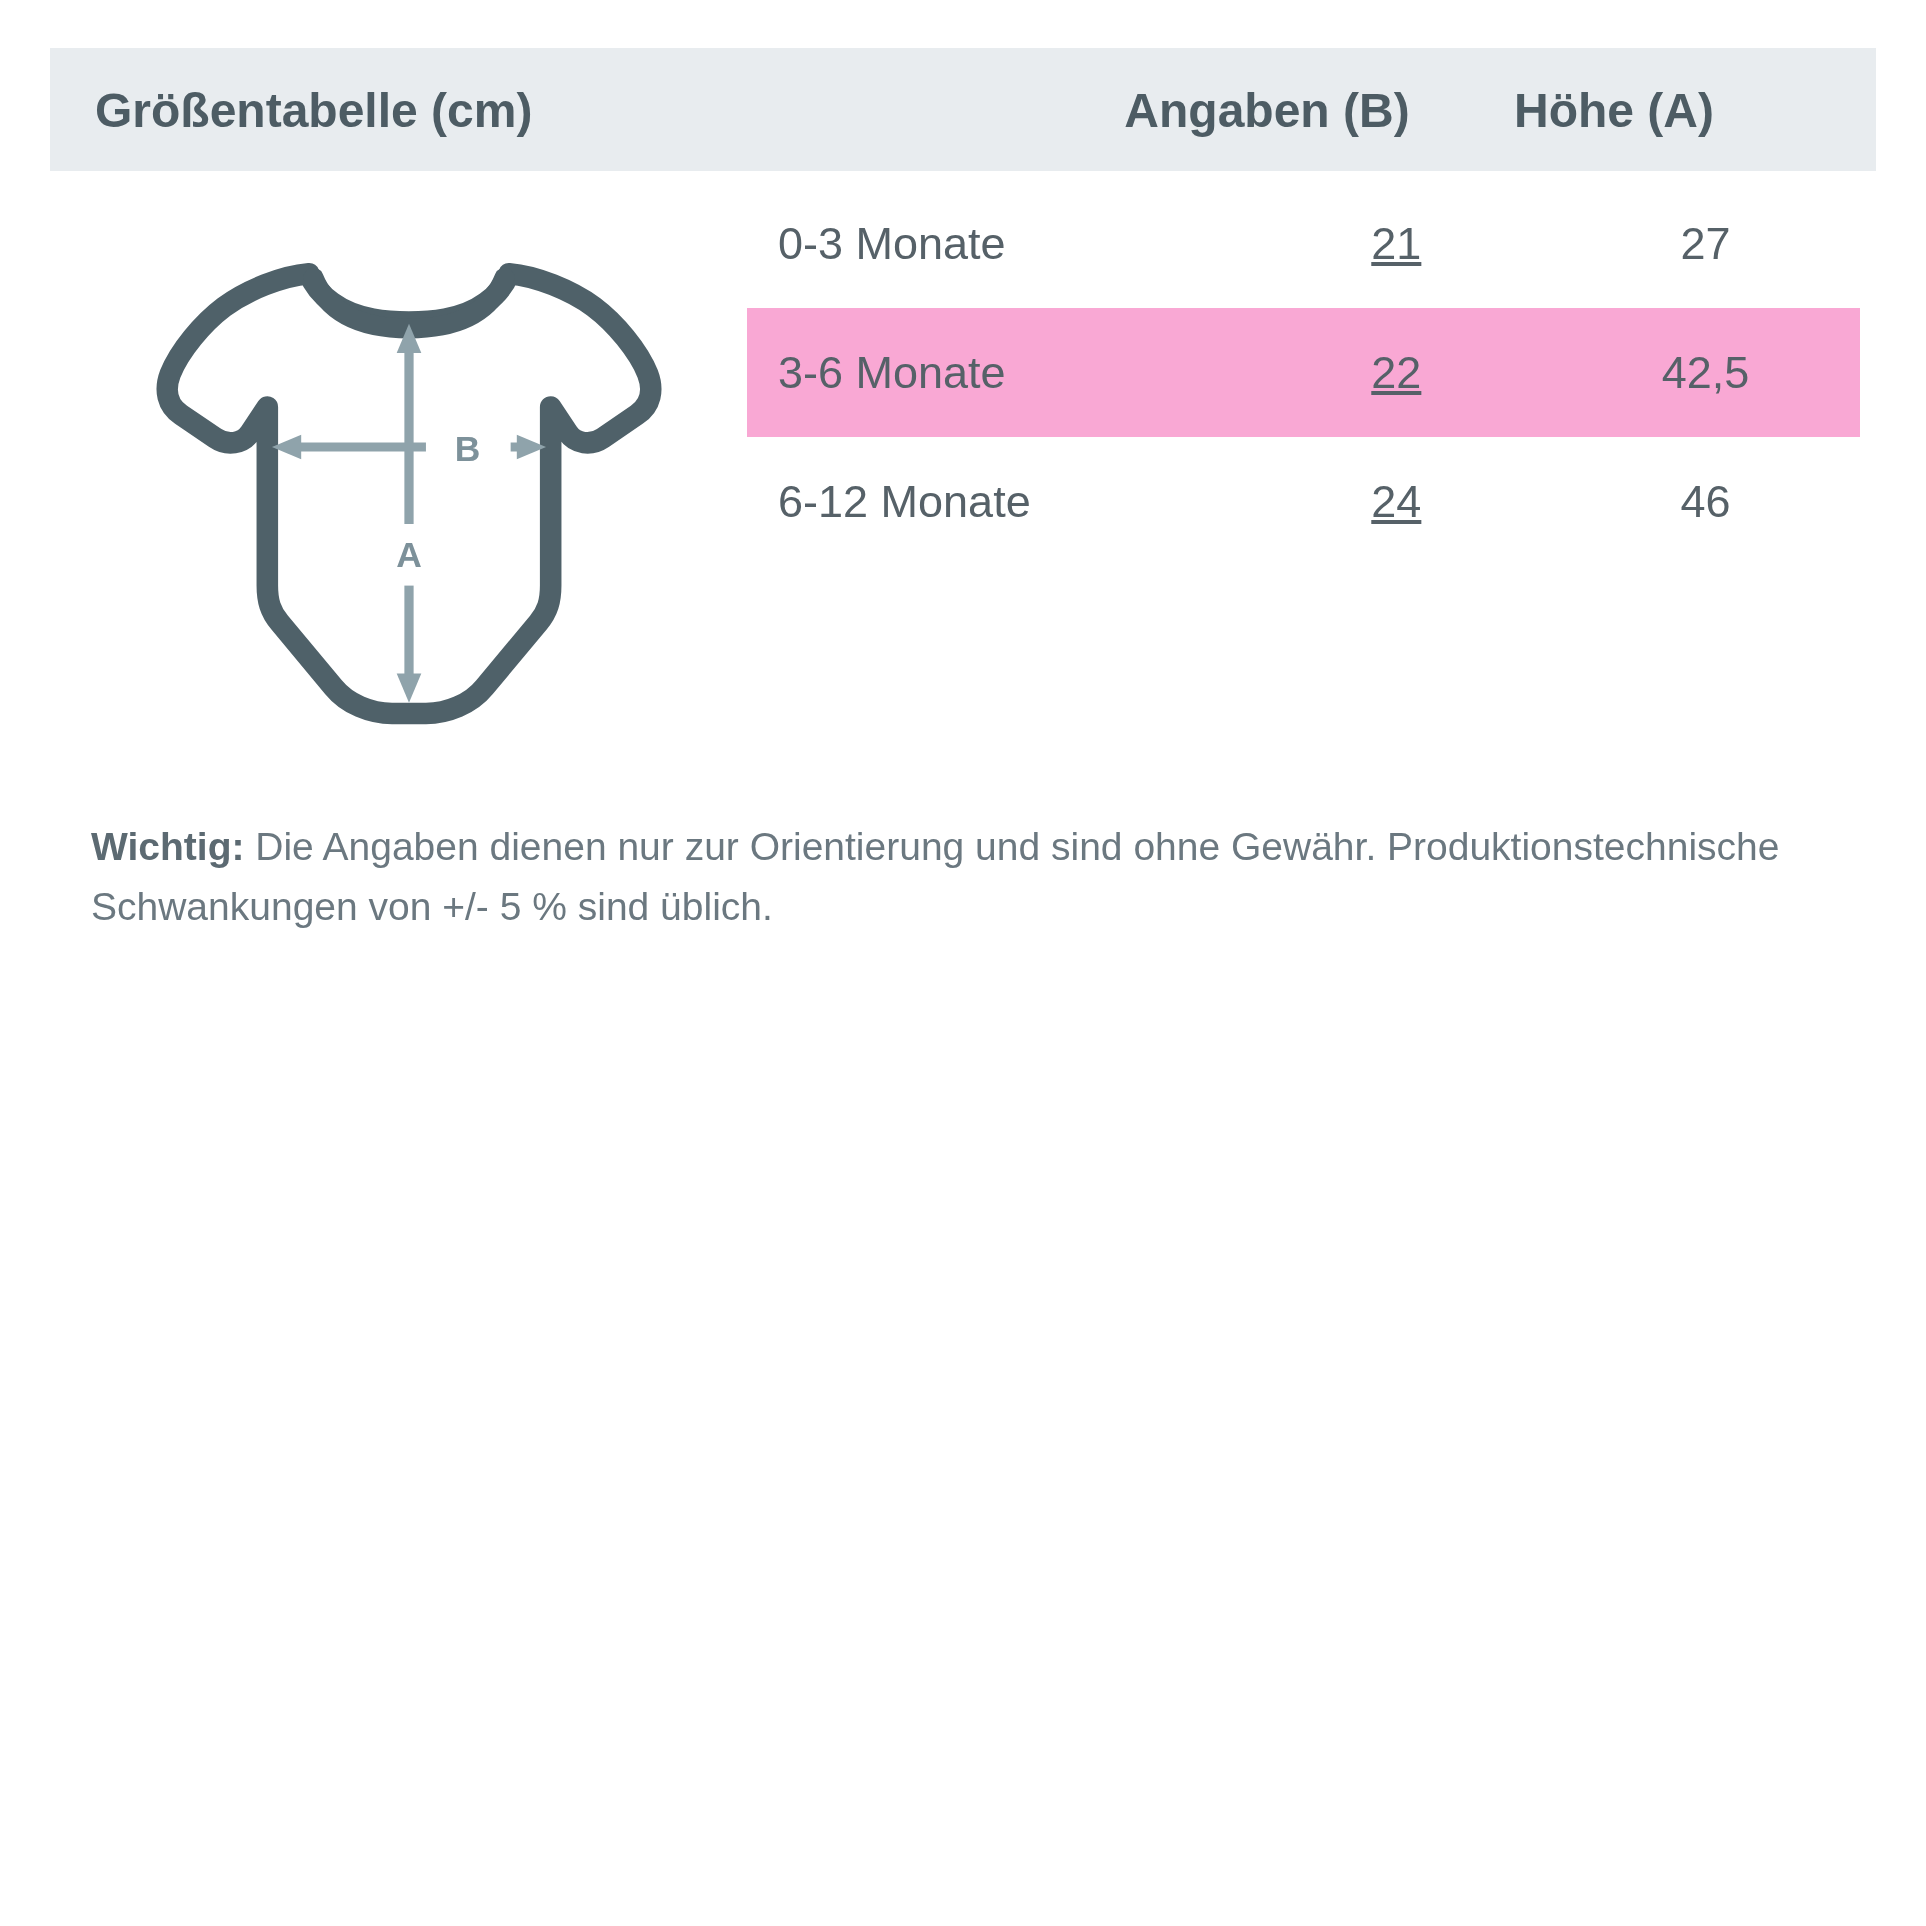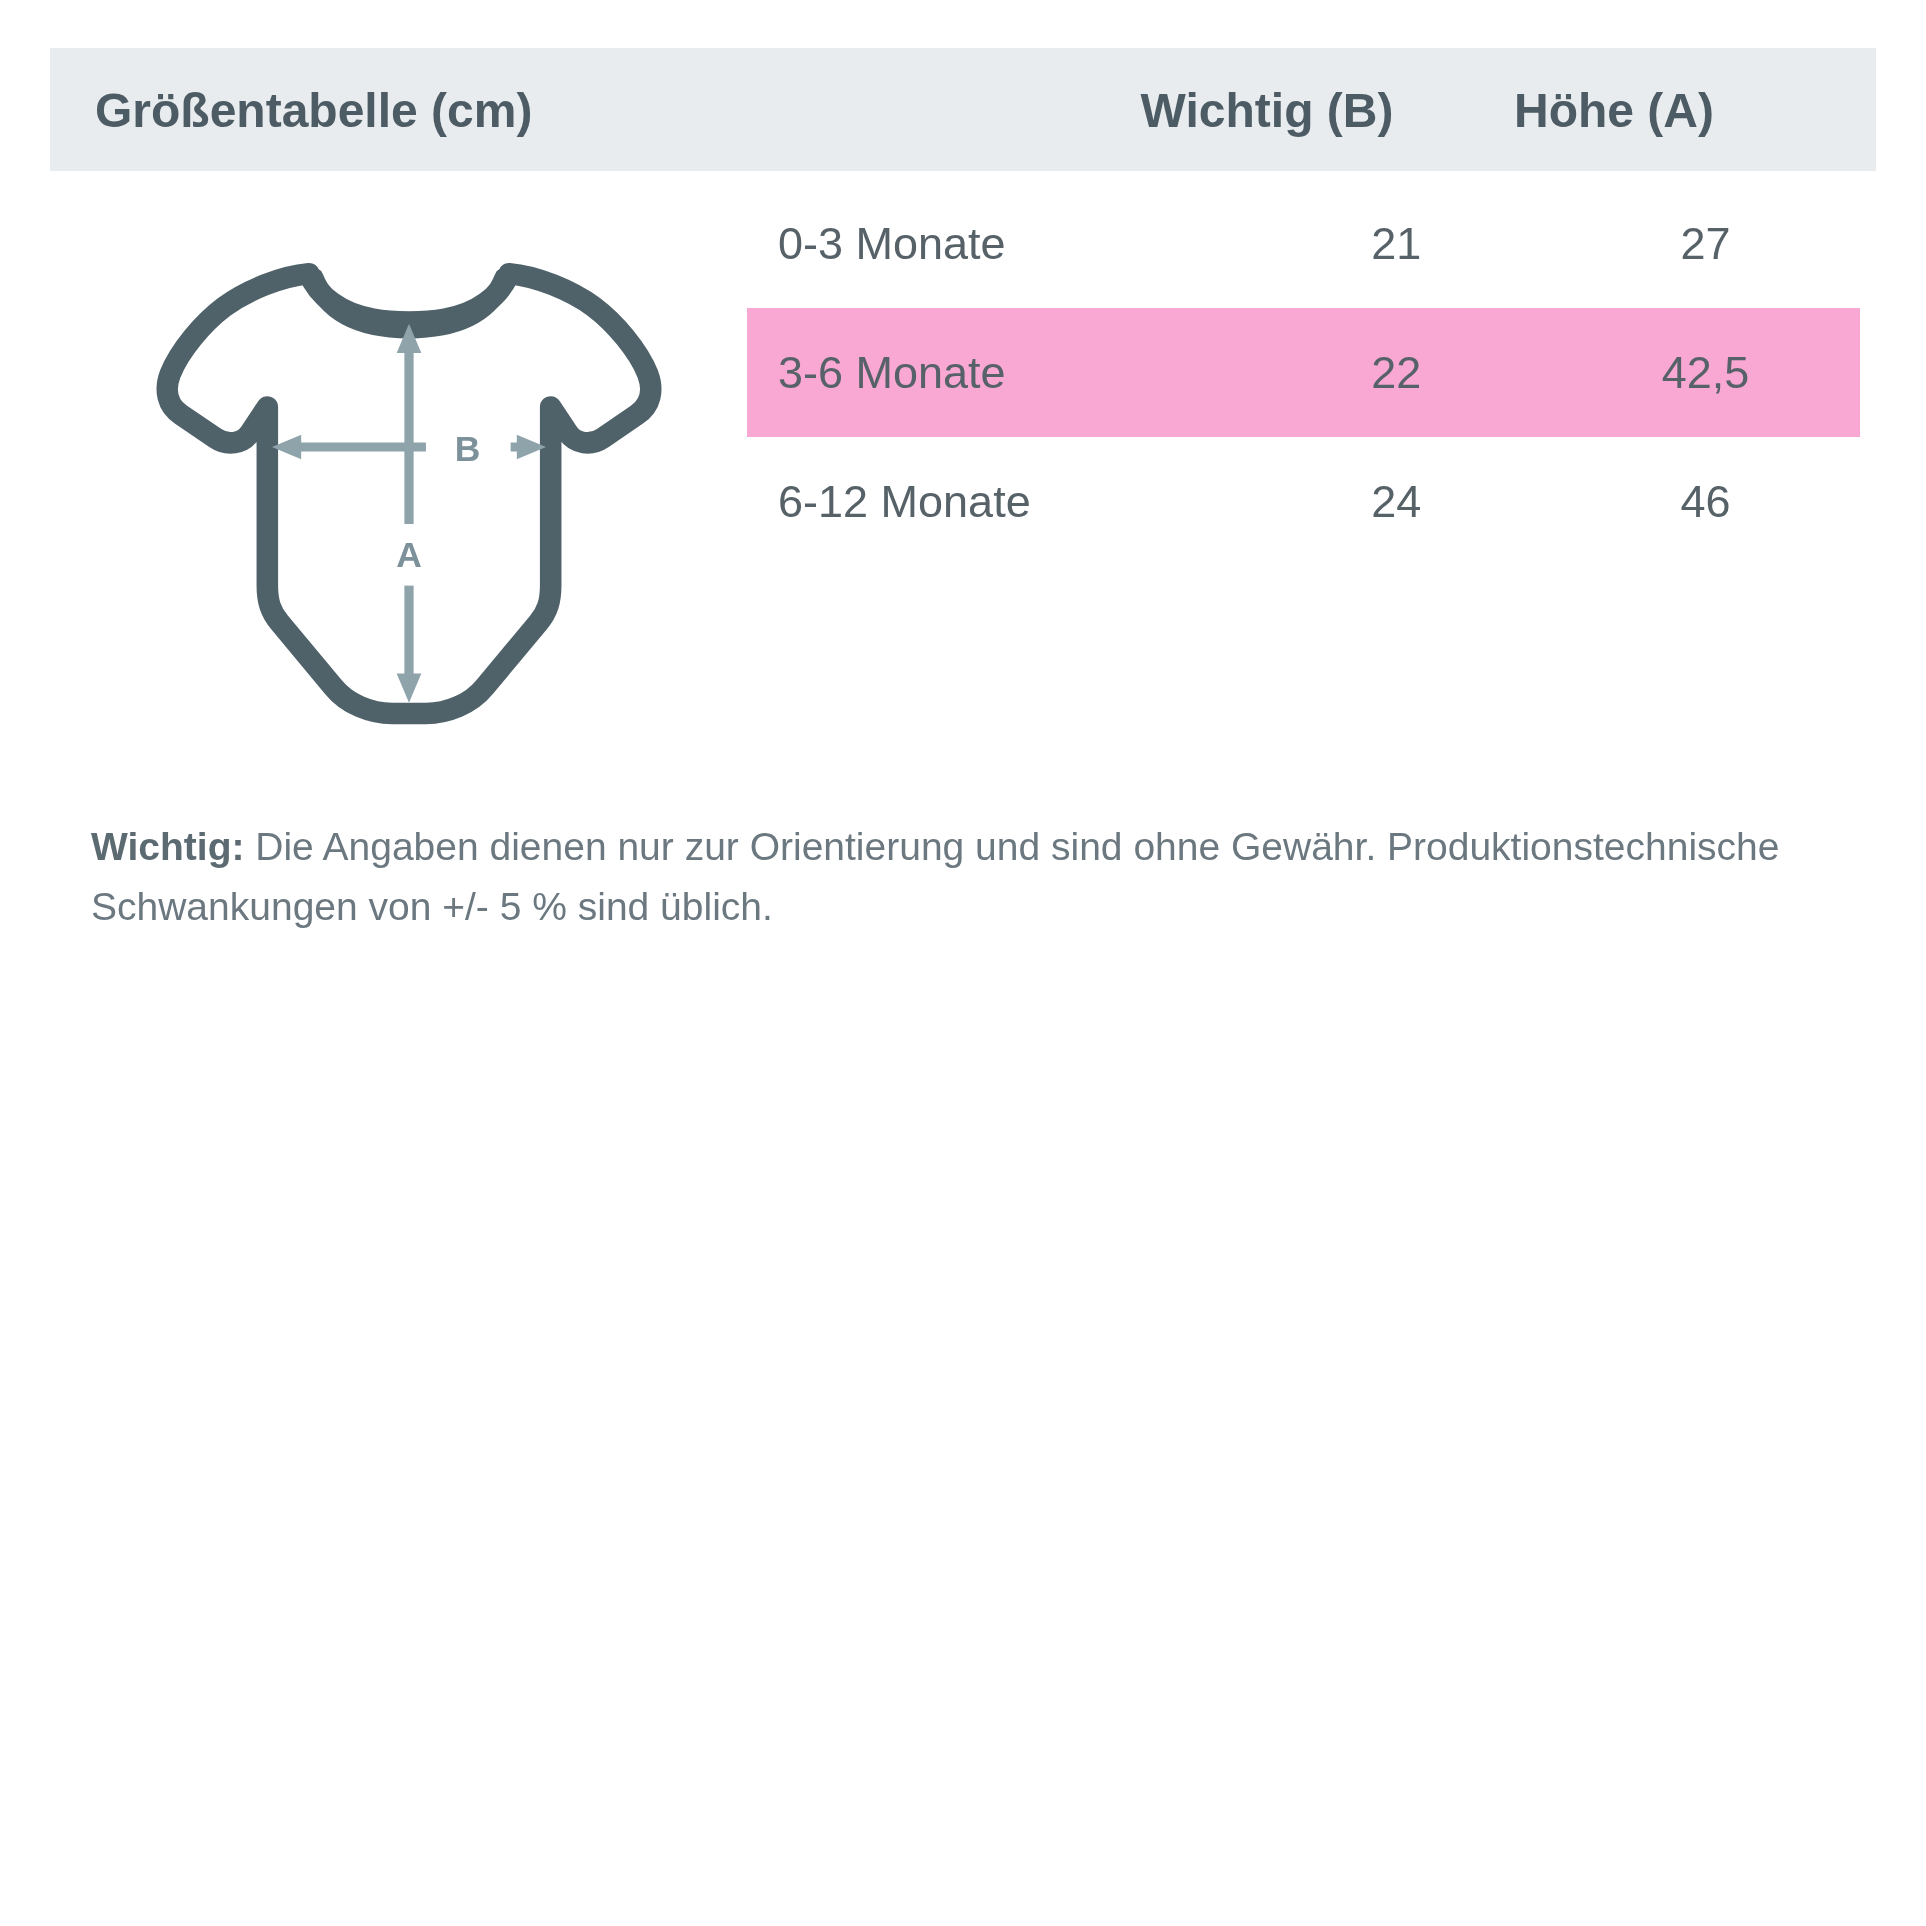--- a/index.html
+++ b/index.html
@@ -89,20 +89,21 @@
     background: #f9a8d4;
   }
   .col-label {
     width: 462px;
     padding-left: 31px !important;
     text-align: left;
   }
   .col-b {
     width: 308px;
     text-align: center;
+    text-decoration: underline;
   }
   .col-a {
     width: 308px;
     text-align: center;
   }
 
   
   .illustration {
     position: absolute;
     left: 116px;
@@ -126,21 +127,21 @@
     font-weight: bold;
   }
 </style>
 </head>
 <body>
 
 <div class="page">
 
   <div class="header-band">
     <div class="header-title">Größentabelle (cm)</div>
-    <div class="header-col-b">Wichtig (B)</div>
+    <div class="header-col-b">Angaben (B)</div>
     <div class="header-col-a">Höhe (A)</div>
   </div>
 
   <div class="illustration">
     <svg viewBox="0 0 760 700" width="586" height="539" xmlns="http://www.w3.org/2000/svg">
 
       <path d="M 250 75
                C 215 78 170 96 140 118
                C 112 139 82 175 70 205
                C 62 226 66 246 84 258

